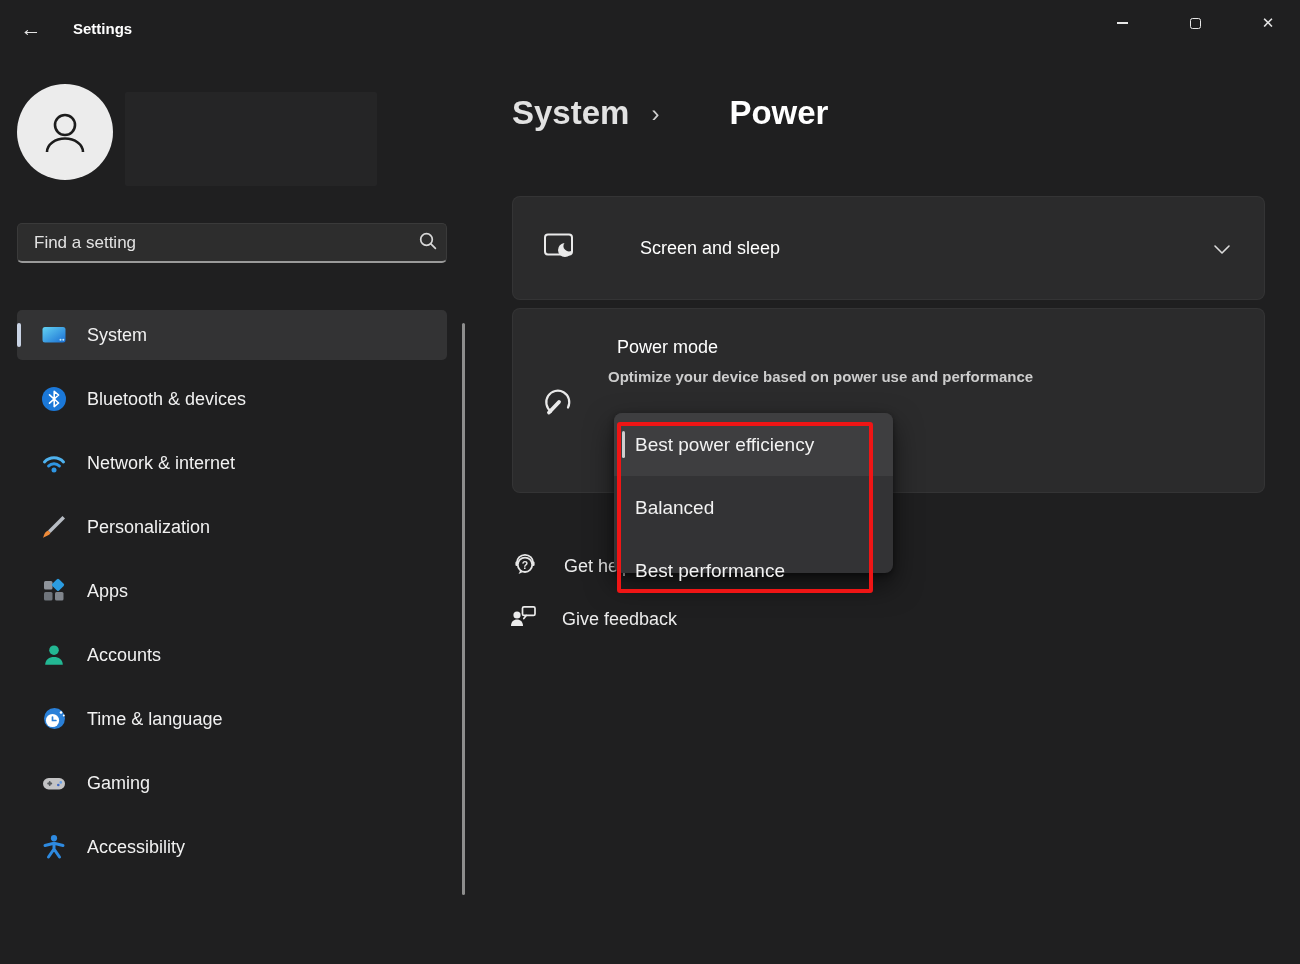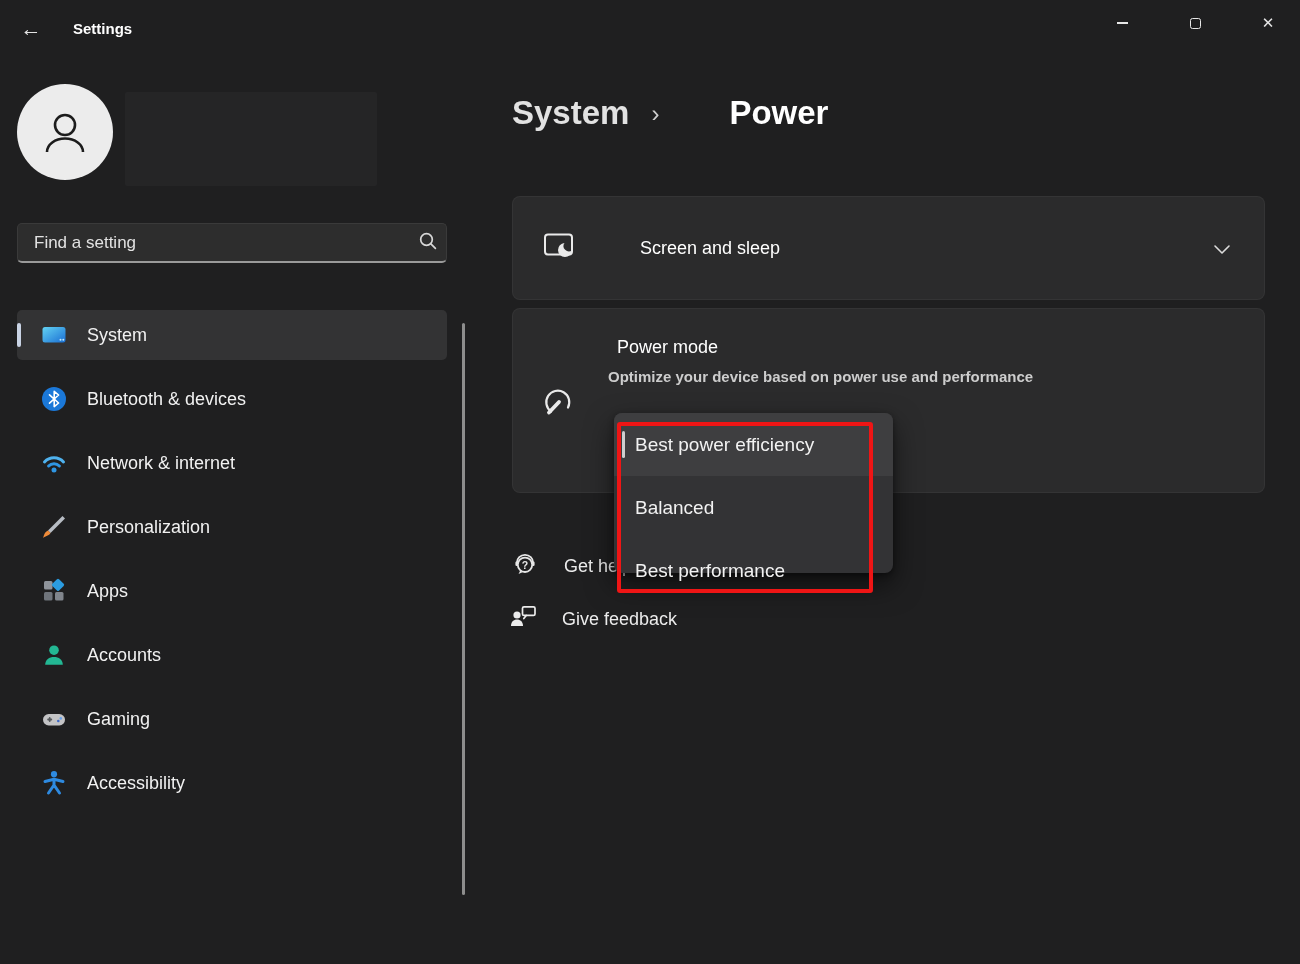--- a/index.html
+++ b/index.html
@@ -187,20 +187,33 @@
           <circle cx="13" cy="8.2" r="4.8" fill="#23b793"></circle>
           <path d="M4.2 22.8 C4.2 17.6 8.2 15 13 15 C17.8 15 21.8 17.6 21.8 22.8 Z" fill="#23b793"></path>
         </svg>
       </span>
       <span class="nav-label">Accounts</span>
     </div>
     <div class="nav-item">
 
       <span class="nav-ic">
         <svg width="26" height="26" viewBox="0 0 26 26">
+          <circle cx="13.5" cy="12.5" r="10.5" fill="#2a80d8"></circle>
+          <circle cx="20" cy="6.5" r="1.3" fill="#fff"></circle>
+            <circle cx="22.8" cy="9.5" r="1" fill="#fff"></circle>
+          <circle cx="11.5" cy="14.5" r="6.6" fill="#fff"></circle>
+          <path d="M11.5 11 V14.5 H14.9" fill="none" stroke="#2a80d8" stroke-width="1.7" stroke-linecap="round"></path>
+        </svg>
+      </span>
+      <span class="nav-label">Time &amp; language</span>
+    </div>
+    <div class="nav-item">
+
+      <span class="nav-ic">
+        <svg width="26" height="26" viewBox="0 0 26 26">
           <rect x="2" y="8" width="22" height="11.5" rx="5.7" fill="#c3c3c5"></rect>
           <rect x="6.2" y="12.6" width="5" height="1.8" rx="0.9" fill="#55585c"></rect>
           <rect x="7.8" y="11" width="1.8" height="5" rx="0.9" fill="#55585c"></rect>
           <circle cx="17.3" cy="15" r="1.3" fill="#3f69c8"></circle>
             <circle cx="19.8" cy="12.4" r="1.3" fill="#69a1e8"></circle>
         </svg>
       </span>
       <span class="nav-label">Gaming</span>
     </div>
     <div class="nav-item">

